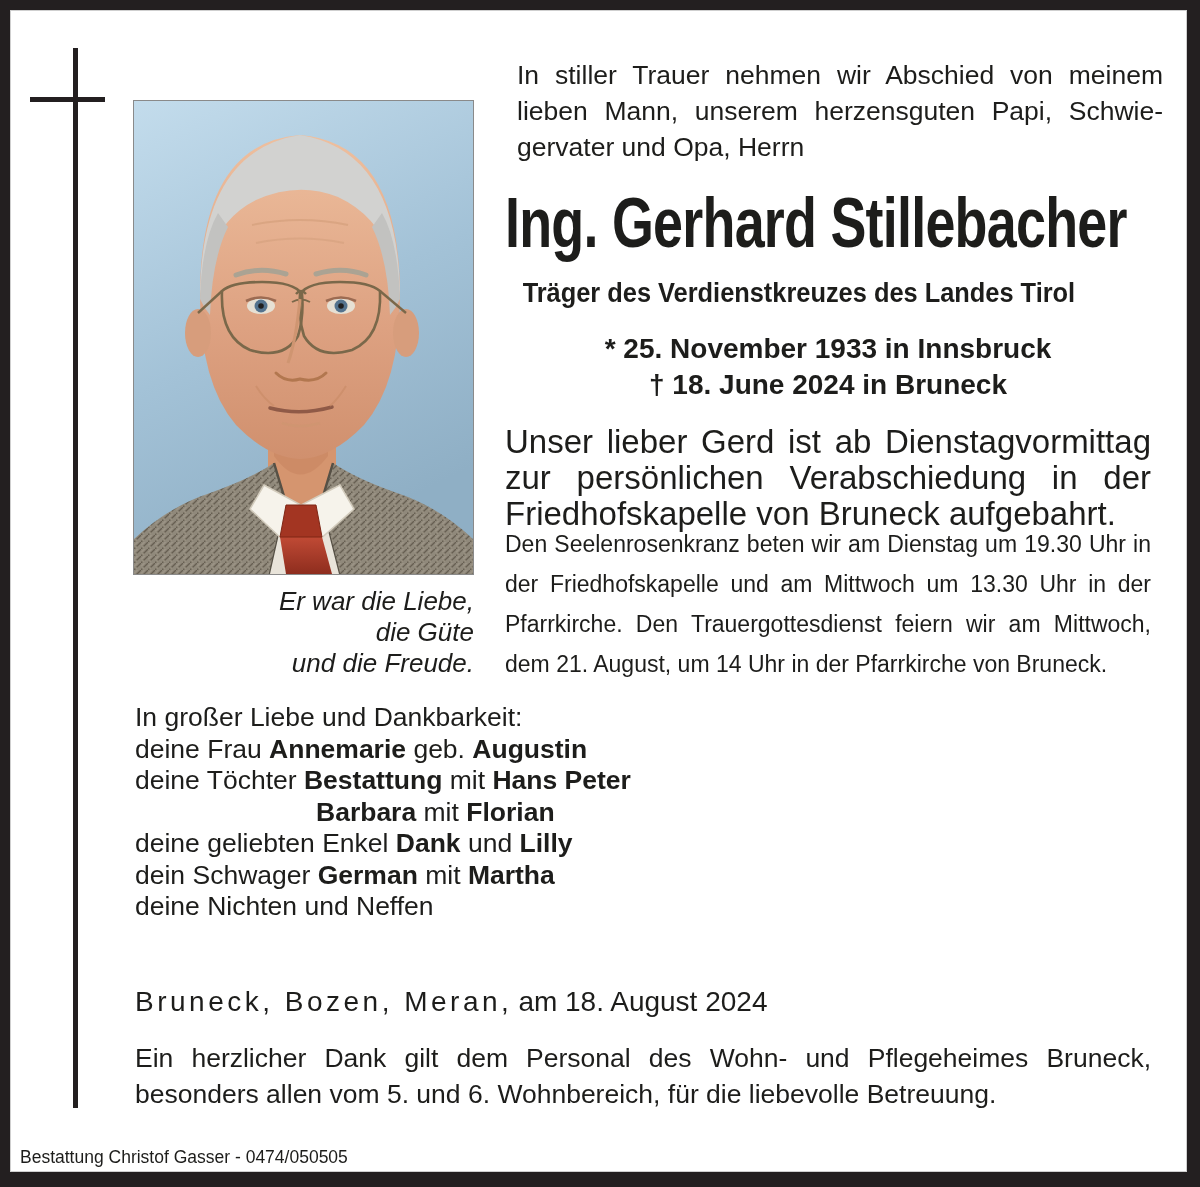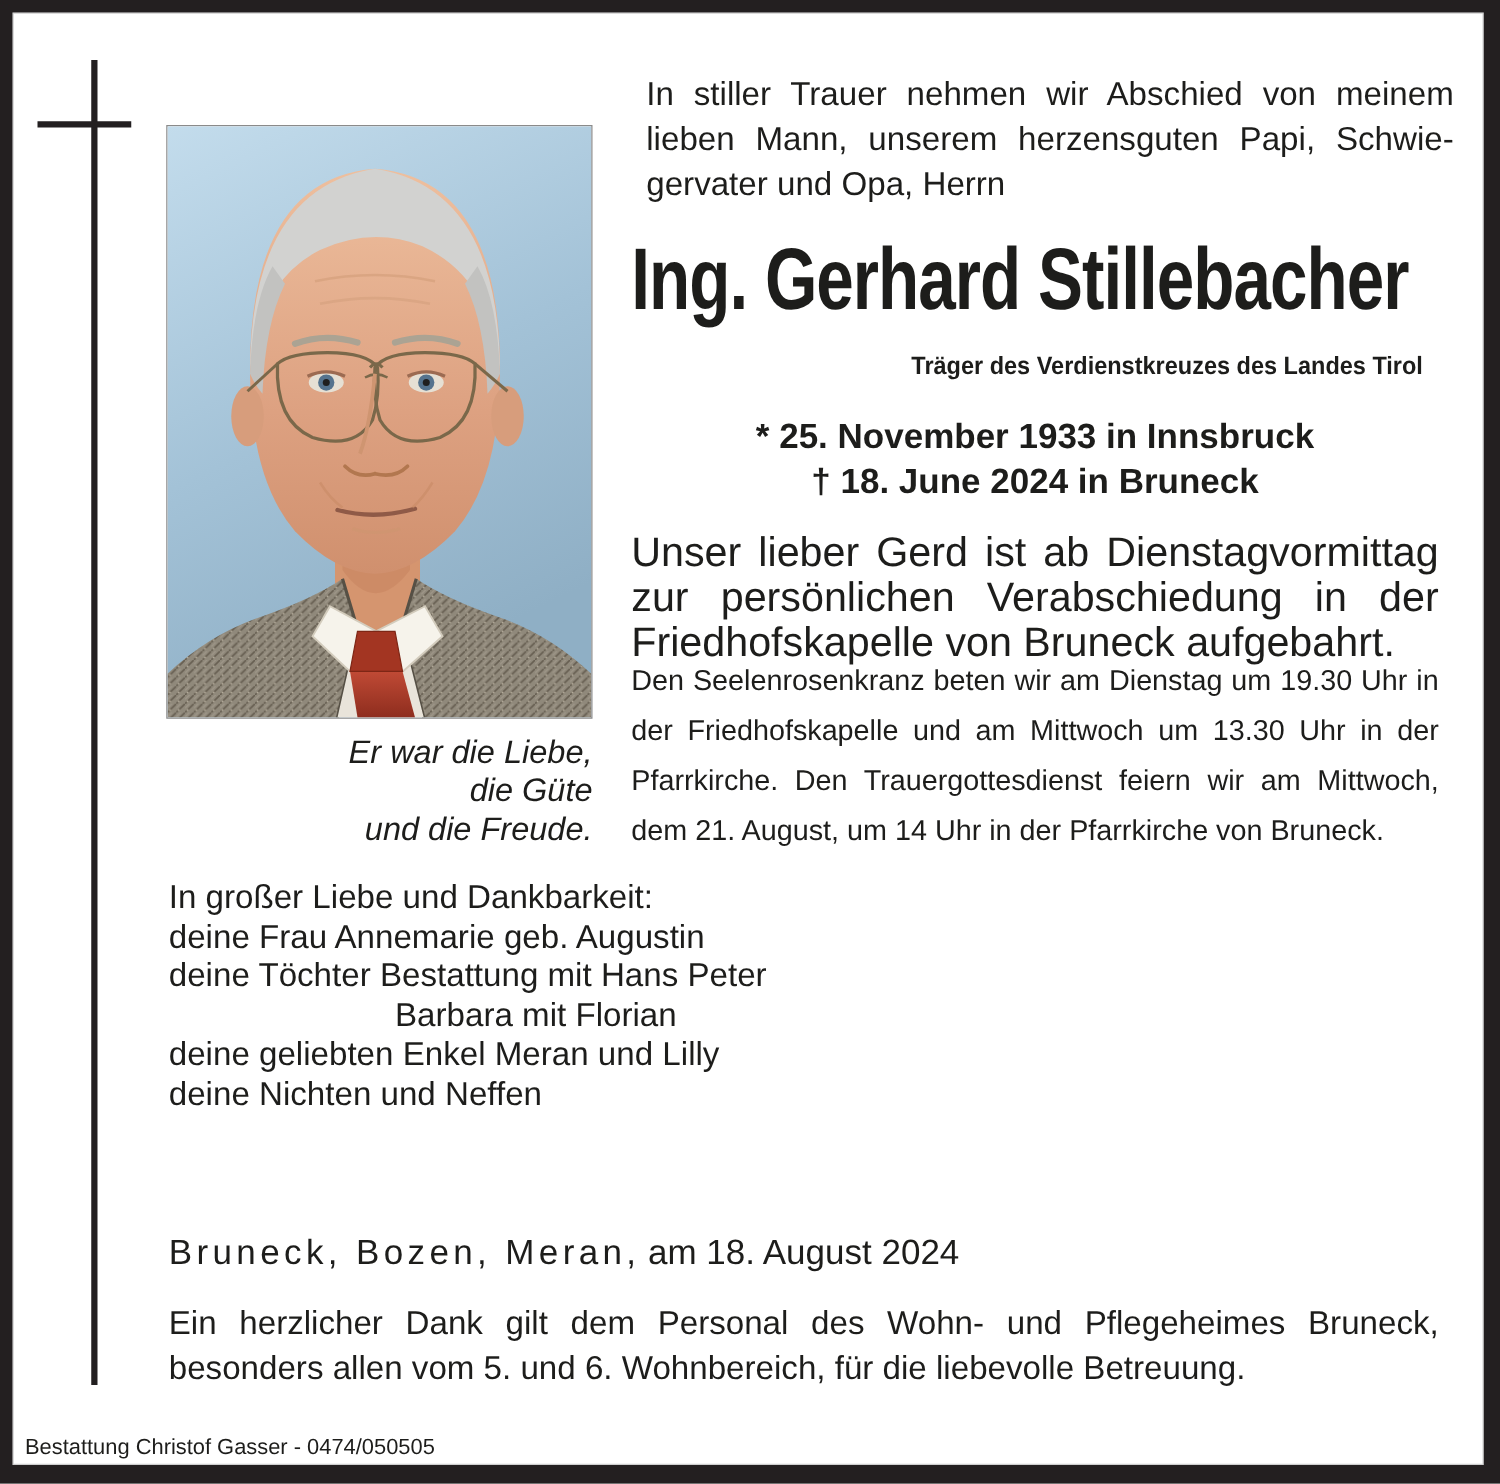--- a/index.html
+++ b/index.html
@@ -21,34 +21,34 @@
     border:1px solid #8a8a8a;box-sizing:content-box;z-index:2;}
   .photo svg{display:block;}
   .caption{position:absolute;left:133px;top:586px;width:341px;text-align:right;
     font-style:italic;font-size:26px;line-height:31px;z-index:2;}
   
   .intro{position:absolute;left:505px;top:57px;width:646px;font-size:26.5px;
     line-height:36px;text-align:justify;hyphens:manual;z-index:2;margin-left:12px;}
   .name-block{position:absolute;left:505px;top:188px;width:646px;z-index:2;}
   .name-inner{display:inline-block;white-space:nowrap;font-weight:700;font-size:70px;
     line-height:70px;letter-spacing:-1px;transform:scaleX(.77);transform-origin:0 50%;}
-  .honor{position:absolute;left:505px;top:277px;width:646px;text-align:right;
-    font-weight:700;font-size:20px;line-height:32px;z-index:2;}
+  .honor{position:absolute;left:505px;top:277px;width:646px;text-align:left;
+    font-weight:700;font-size:27px;line-height:32px;z-index:2;}
   .honor-inner{display:inline-block;white-space:nowrap;transform:scaleX(.94);transform-origin:50% 50%;}
   .dates{position:absolute;left:505px;top:331px;width:646px;text-align:center;
     font-weight:700;font-size:28px;line-height:36px;z-index:2;}
   .para1{position:absolute;left:505px;top:424px;width:646px;font-size:33px;
     line-height:36px;text-align:justify;hyphens:manual;z-index:2;}
   .para2{position:absolute;left:505px;top:524px;width:646px;font-size:23px;
     line-height:40px;text-align:justify;hyphens:manual;z-index:2;}
   
   .family{position:absolute;left:135px;top:702px;width:900px;font-size:26.5px;
     line-height:31.5px;z-index:2;}
   .fam-line.indent{padding-left:181px;}
-  .family .b{font-weight:400;}
+  .family .b{font-weight:700;}
   
   .closing-date{position:absolute;left:135px;top:986px;font-size:28px;line-height:32px;z-index:2;white-space:nowrap;}
   .closing-date .spaced{letter-spacing:3.5px;}
   .closing-date .rest{margin-left:6px;letter-spacing:0;}
   .thanks{position:absolute;left:135px;top:1040px;width:1016px;font-size:26.5px;
     line-height:36px;text-align:justify;z-index:2;}
   .footer{position:absolute;left:20px;top:1147px;font-size:17.5px;line-height:20px;z-index:2;}
 </style>
 </head>
 <body>
@@ -165,21 +165,22 @@
 
   <div class="para1">Unser lieber Gerd ist ab Dienstagvormittag zur per­sönlichen Verabschiedung in der Friedhofskapelle von Bruneck aufgebahrt.</div>
   <div class="para2">Den Seelenrosenkranz beten wir am Dienstag um 19.30 Uhr in der Friedhofskapelle und am Mittwoch um 13.30 Uhr in der Pfarrkirche. Den Trauergottes­dienst feiern wir am Mittwoch, dem 21. August, um 14 Uhr in der Pfarrkirche von Bruneck.</div>
 
   <div class="family">
     <div>In großer Liebe und Dankbarkeit:</div>
     <div>
         <div class="fam-line"><span>deine Frau </span><span class="b">Annemarie</span><span> geb. </span><span class="b">Augustin</span></div>
         <div class="fam-line"><span>deine Töchter </span><span class="b">Bestattung</span><span> mit </span><span class="b">Hans Peter</span></div>
         <div class="fam-line indent"><span class="b">Barbara</span><span> mit </span><span class="b">Florian</span></div>
-        <div class="fam-line"><span>deine geliebten Enkel </span><span class="b">Meran</span><span> und </span><span class="b">Lilly</span></div>
+        <div class="fam-line"><span>deine geliebten Enkel </span><span class="b">Dank</span><span> und </span><span class="b">Lilly</span></div>
+        <div class="fam-line"><span>dein Schwager </span><span class="b">German</span><span> mit </span><span class="b">Martha</span></div>
         <div class="fam-line"><span>deine Nichten und Neffen</span></div>
       </div>
   </div>
 
   <div class="closing-date">
     <span class="spaced">Bruneck, Bozen, Meran,</span><span class="rest">am 18. August 2024</span>
   </div>
 
   <div class="thanks">Ein herzlicher Dank gilt dem Personal des Wohn- und Pflegeheimes Bruneck, besonders allen vom 5. und 6. Wohnbereich, für die liebevolle Betreuung.</div>
 

